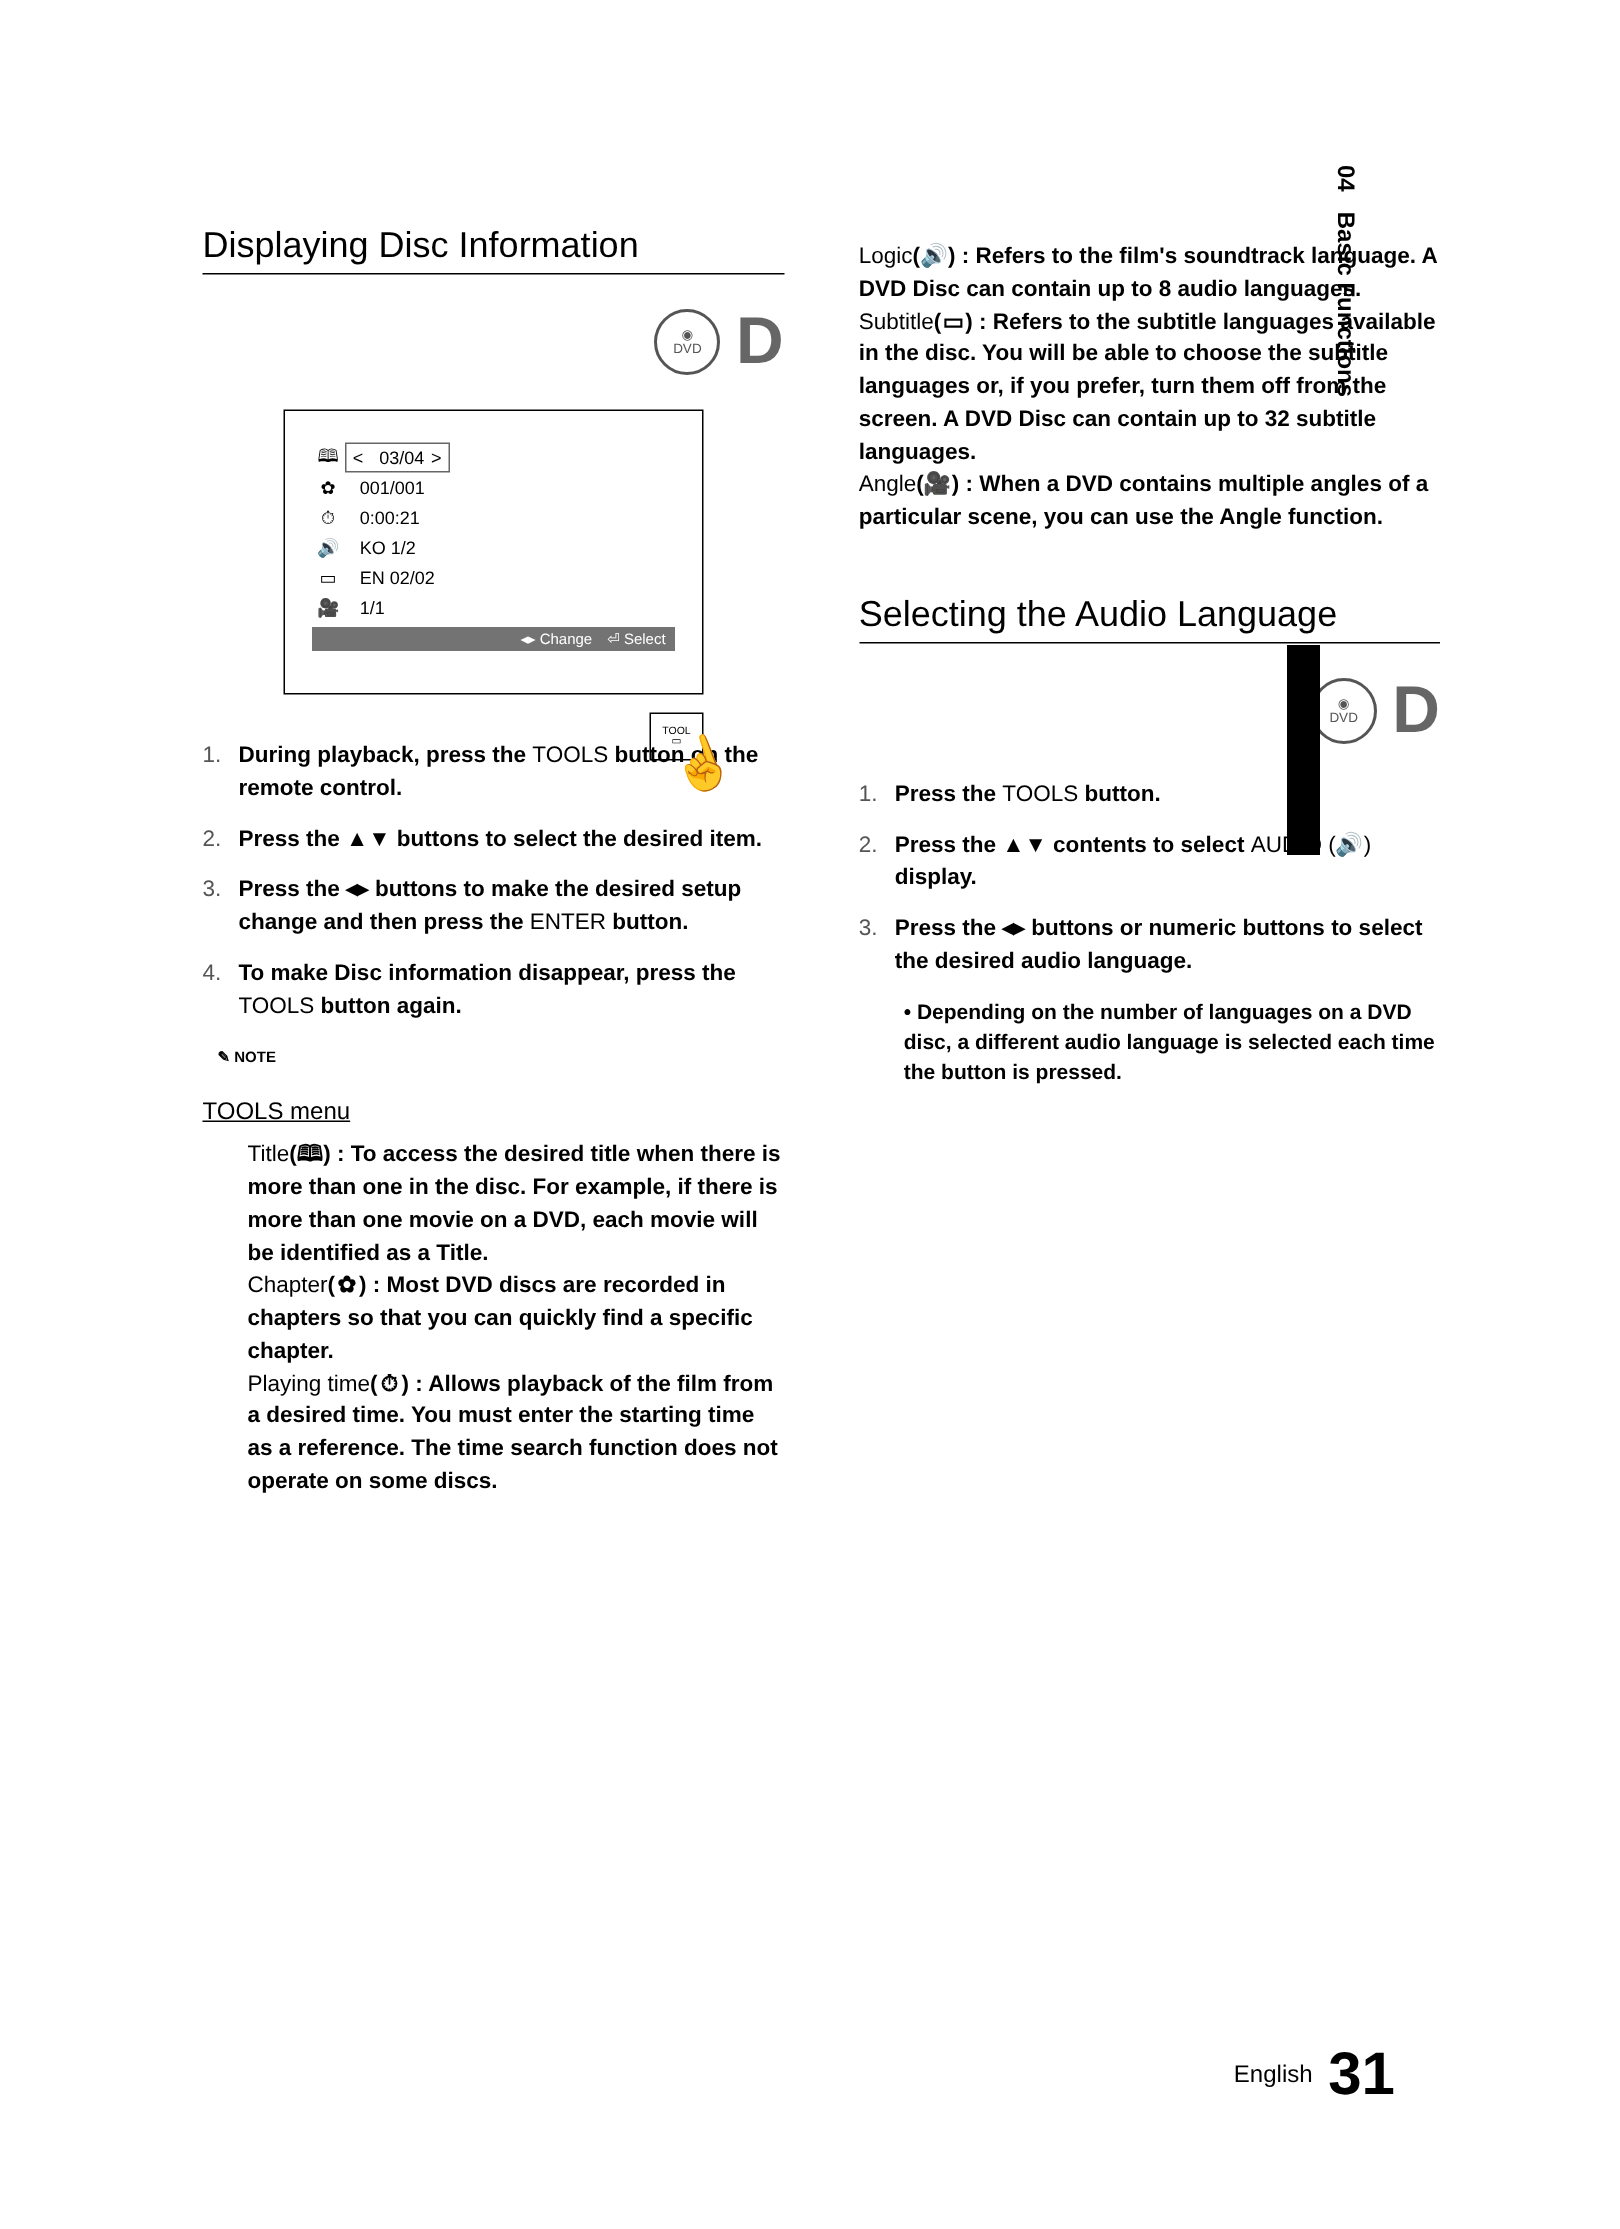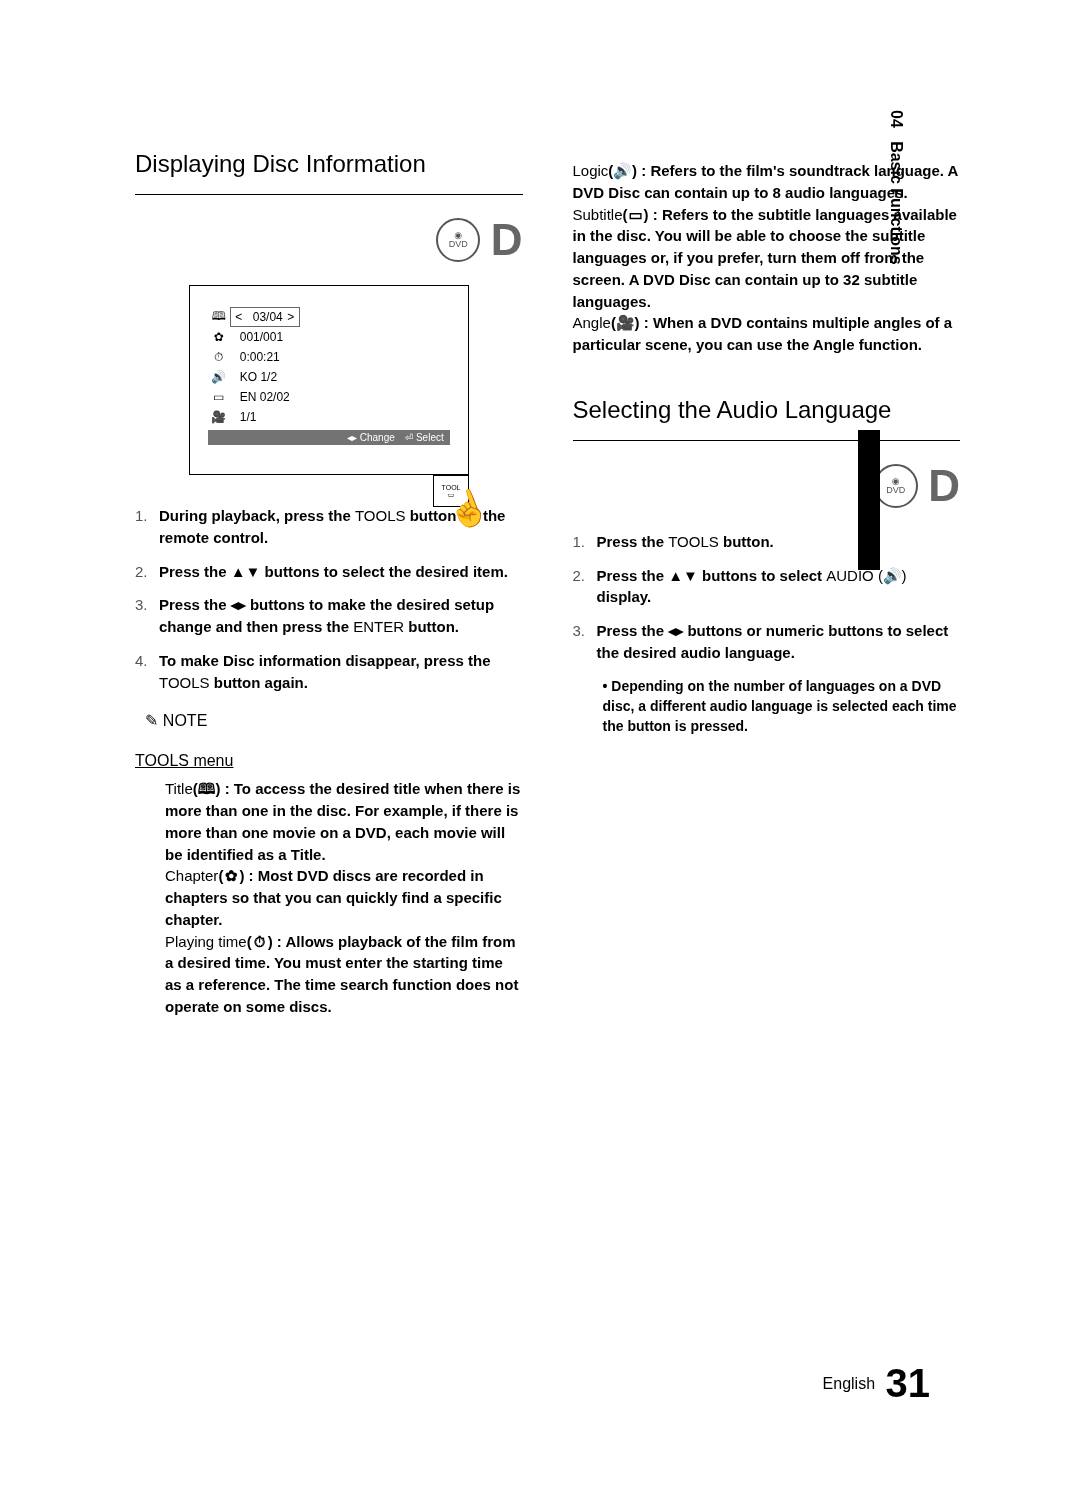--- a/index.html
+++ b/index.html
@@ -43,21 +43,21 @@
   }
   .col {
     flex: 1;
     min-width: 0;
   }
   h2 {
     font-size: 24px;
     font-weight: normal;
     margin: 0 0 20px 0;
     border-bottom: 1px solid #000;
-    padding-bottom: 16px;
+    padding-bottom: 4px;
   }
   .disc-icons {
     text-align: right;
     margin: 10px 0 20px 0;
   }
   .disc-icons .dvd-badge {
     display: inline-flex;
     align-items: center;
     justify-content: center;
     width: 40px;
@@ -132,22 +132,22 @@
     margin-bottom: 12px;
   }
   .steps .num {
     width: 24px;
     flex-shrink: 0;
     font-weight: normal;
     color: #555;
   }
   .light { font-weight: normal; }
   .note-head {
-    font-size: 16px;
-    font-weight: normal;
+    font-size: 10px;
+    font-weight: bold;
     margin: 18px 0 6px 10px;
   }
   .note-body {
     font-size: 14px;
     font-weight: bold;
     font-style: italic;
     margin-left: 30px;
     line-height: 1.35;
   }
   .tools-menu-h {
@@ -325,21 +325,21 @@
       <span class="d">D</span>
     </div>
 
     <div class="steps">
       <div class="step">
         <span class="num">1.</span>
         <span><span>Press the </span><span class="light">TOOLS</span><span> button.</span></span>
       </div>
       <div class="step">
         <span class="num">2.</span>
-        <span><span>Press the ▲▼ buttons to select </span><span class="light">AUDIO (🔊)</span><span> display.</span></span>
+        <span><span>Press the ▲▼ contents to select </span><span class="light">AUDIO (🔊)</span><span> display.</span></span>
       </div>
       <div class="step">
         <span class="num">3.</span>
         <span>Press the ◂▸ buttons or numeric buttons to select the desired audio language.</span>
       </div>
     </div>
     <div class="steps" style="margin-left:30px; font-size:14px;">• Depending on the number of languages on a DVD disc, a different audio language is selected each time the button is pressed.</div>
   </div>
 </div>
 

